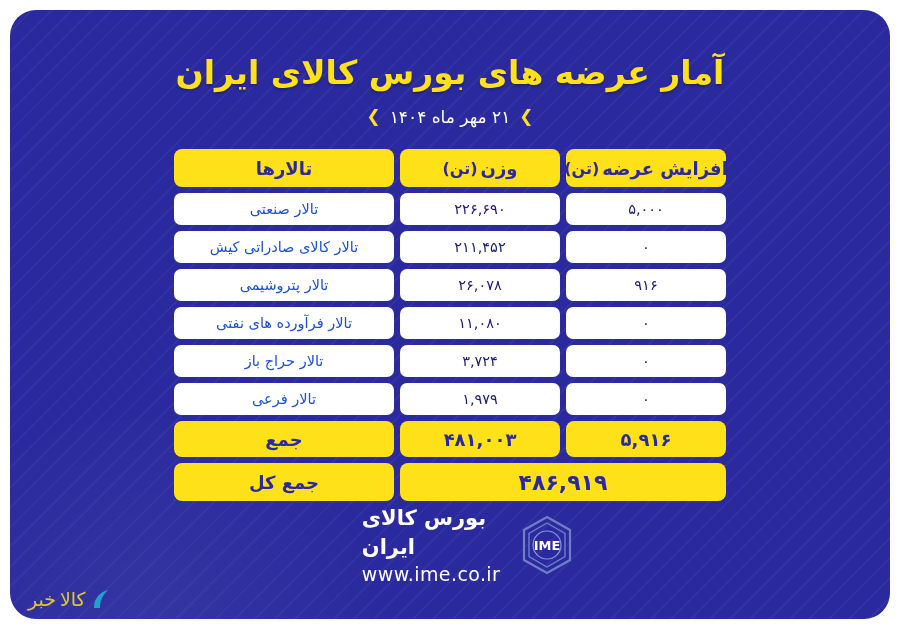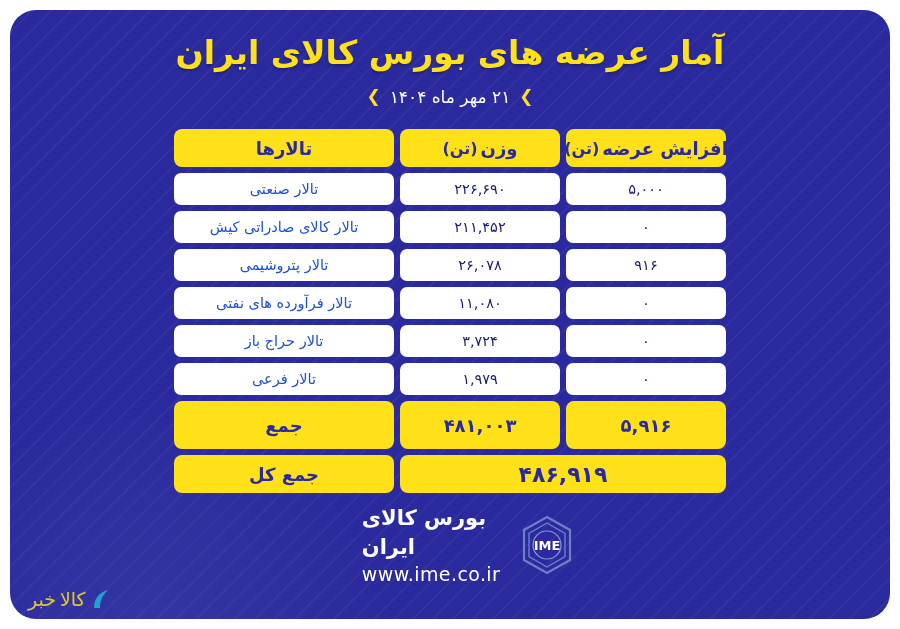--- a/index.html
+++ b/index.html
@@ -57,21 +57,21 @@
   }
 
   .title {
     position: relative;
     z-index: 3;
     text-align: center;
     color: #ffe11a;
     font-size: 33px;
     font-weight: bold;
     letter-spacing: 0px;
-    padding-top: 22px;
+    padding-top: 42px;
     line-height: 1.25;
     text-shadow: 0 2px 3px rgba(0,0,0,0.25);
   }
   .subtitle-row {
     position: relative;
     z-index: 3;
     display: flex;
     align-items: center;
     justify-content: center;
     gap: 9px;
@@ -131,21 +131,21 @@
     background: #ffffff;
     color: #1c1c70;
     font-size: 14.5px;
   }
   .data .c-hall { color: #1d4ed8; }
 
   .sum .cell {
     background: #ffe11a;
     color: #2a2a9e;
     font-weight: bold;
-    height: 48px;
+    height: 36px;
     font-size: 18px;
     border-radius: 8px;
   }
   .grand .c-hall {
     background: #ffe11a;
     color: #2a2a9e;
     font-weight: bold;
     height: 38px;
     font-size: 18px;
     border-radius: 8px;

